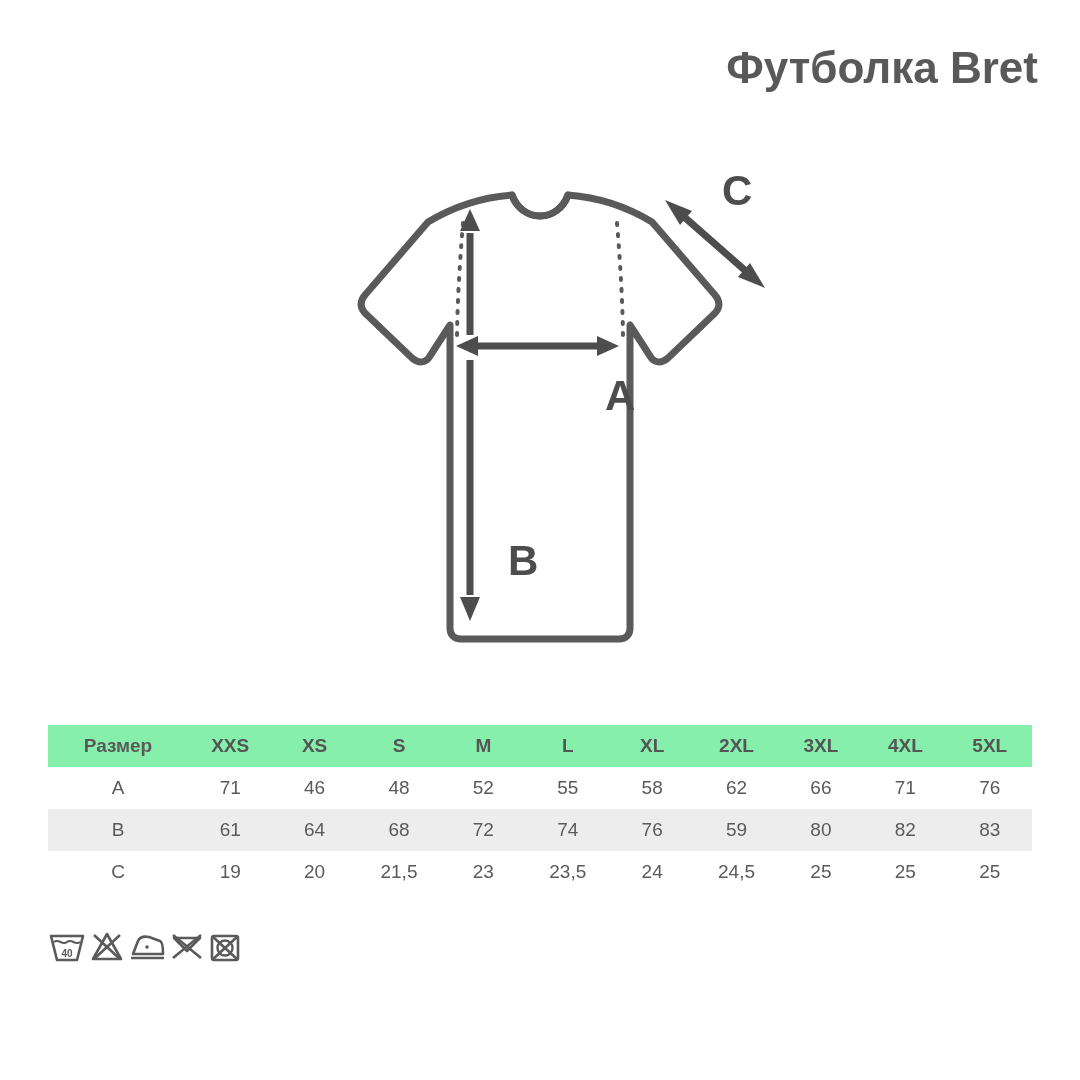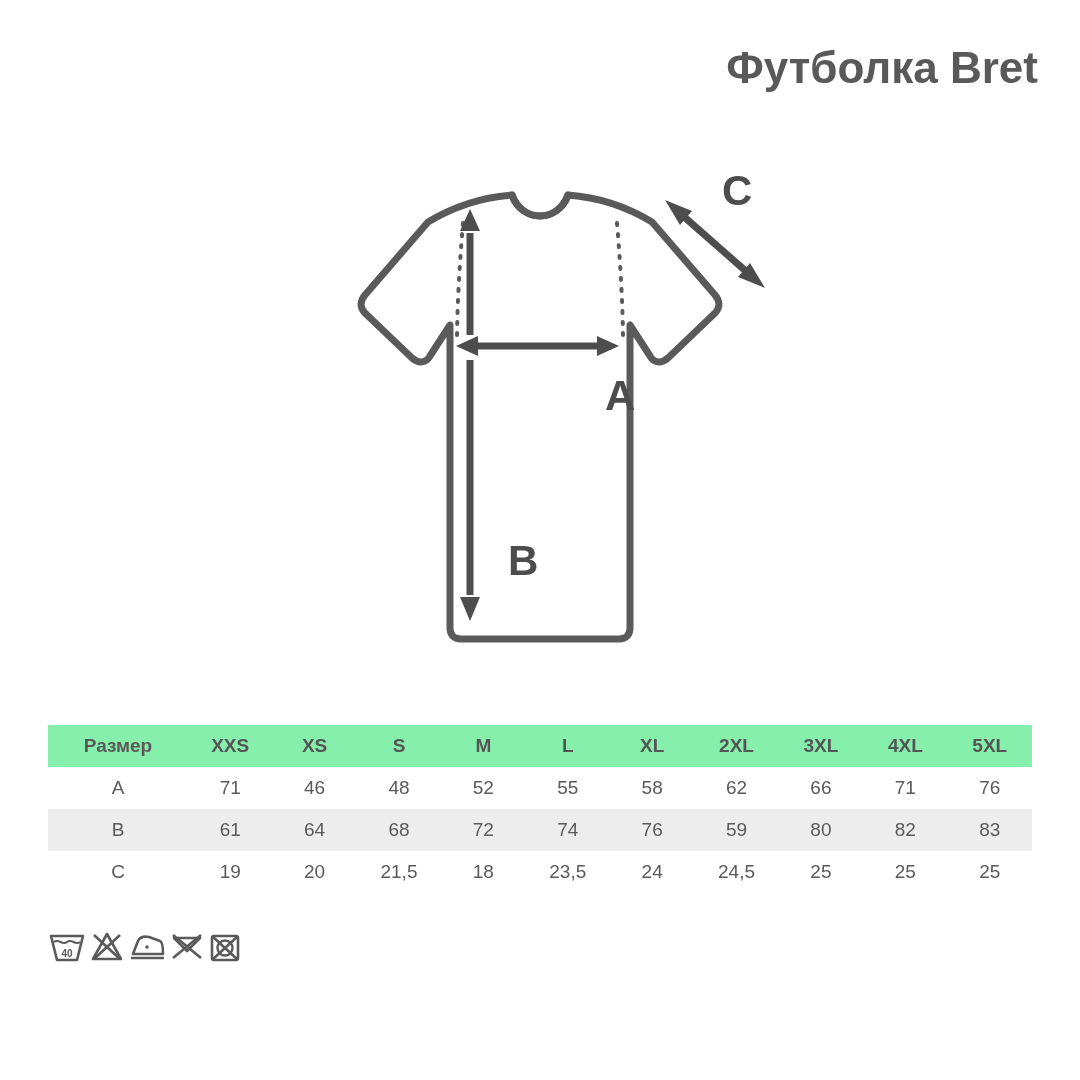--- a/index.html
+++ b/index.html
@@ -230,21 +230,21 @@
         <td>59</td>
         <td>80</td>
         <td>82</td>
         <td>83</td>
       </tr>
       <tr class="odd">
         <td class="rowlabel col-first">C</td>
         <td>19</td>
         <td>20</td>
         <td>21,5</td>
-        <td>18</td>
+        <td>23</td>
         <td>23,5</td>
         <td>24</td>
         <td>24,5</td>
         <td>25</td>
         <td>25</td>
         <td>25</td>
       </tr>
     </tbody>
   </table>
 

